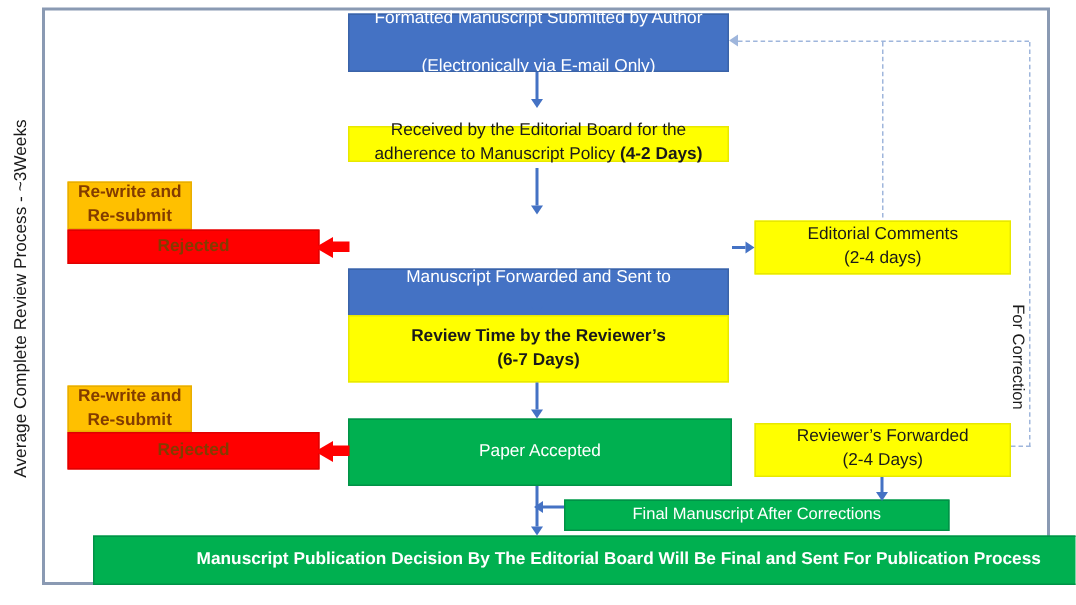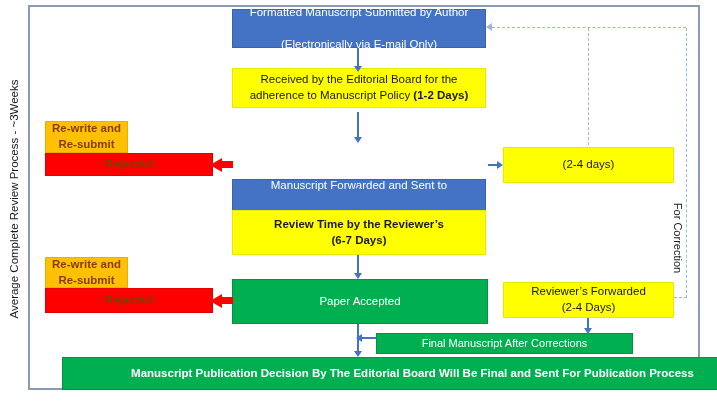--- a/index.html
+++ b/index.html
@@ -49,23 +49,23 @@
 
 <div class="vtext-left">Average Complete Review Process - ~3Weeks</div>
 
 <div class="vtext-right">For Correction</div>
 
 <div class="box blue" style="left:232px;top:9px;width:254px;height:39px;">
   <div>Formatted Manuscript Submitted by Author</div>
   <div>(Electronically via E-mail Only)</div>
 </div>
 
-<div class="box yellow" style="left:232px;top:68px;width:254px;height:40px;">
+<div class="box yellow" style="left:232px;top:84px;width:254px;height:24px;">
   <div>Received by the Editorial Board for the</div>
-  <div><span>adherence to Manuscript Policy </span><b>(1-2 Days)</b></div>
+  <div><span>adherence to Manuscript Policy </span><b>(4-2 Days)</b></div>
 </div>
 
 <div class="box blue" style="left:232px;top:143px;width:254px;height:45px;margin-top:36px;">
   <div>Manuscript Forwarded and Sent to</div>
   <div>Reviewer’s</div>
 </div>
 
 <div class="box yellow" style="left:232px;top:210px;width:254px;height:45px;font-weight:bold;">
   <div>Review Time by the Reviewer’s</div>
   <div><b>(6-7 Days)</b></div>
@@ -85,20 +85,21 @@
 
 <div class="box orange" style="left:45px;top:257px;width:83px;height:31px;">
   <div>Re-write and</div>
   <div>Re-submit</div>
 </div>
 <div class="box red" style="left:45px;top:288px;width:168px;height:25px;">
   <div>Rejected</div>
 </div>
 
 <div class="box yellow" style="left:503px;top:147px;width:171px;height:36px;">
+  <div>Editorial Comments</div>
   <div>(2-4 days)</div>
 </div>
 
 <div class="box yellow" style="left:503px;top:282px;width:171px;height:36px;">
   <div>Reviewer’s Forwarded</div>
   <div>(2-4 Days)</div>
 </div>
 
 <div class="box green small" style="left:376px;top:333px;width:257px;height:21px;">
   <div>Final Manuscript After Corrections</div>

